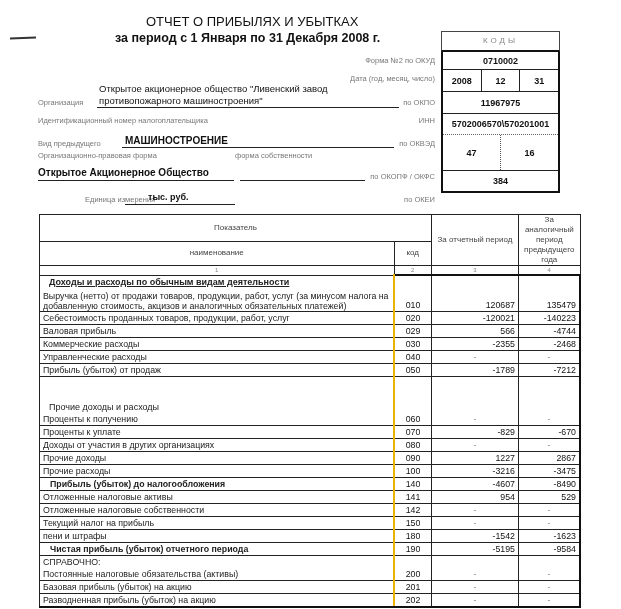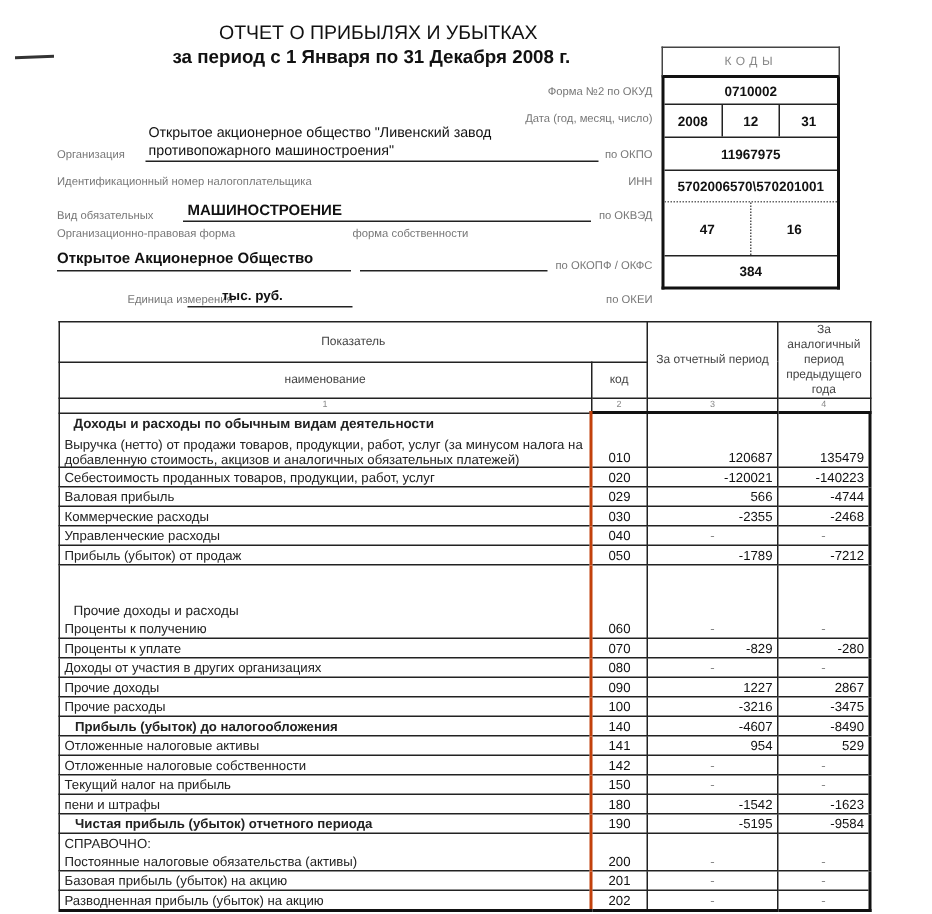--- a/index.html
+++ b/index.html
@@ -24,21 +24,21 @@
   .codes .cell + .cell { border-left: 1px solid #222; }
   .codes .cell.dotted + .cell { border-left: 1px dotted #555; }
 
   
   table.rep { position: absolute; left: 39px; top: 214px; border-collapse: collapse; width: 542px;
               font-size: 8.8px; }
   table.rep td { border: 1px solid #222; padding: 0 3px; height: 12px; line-height: 12px; }
   table.rep .hdr td { font-size: 8px; color: #444; text-align: center; }
   table.rep .idx td { font-size: 6px; color: #888; text-align: center; height: 8px; line-height: 8px; }
   table.rep td.name { width: 340px; color: #222; }
-  table.rep td.code { width: 30px; text-align: center; border-left: 2px solid #c2410c; }
+  table.rep td.code { width: 30px; text-align: center; border-left: 2px solid #eab308; }
   table.rep td.num { width: 80px; text-align: right; }
   table.rep td.num2 { border-right: 2px solid #111; text-align: right; }
   table.rep tr.tall td { vertical-align: bottom; }
   table.rep td.bold { font-weight: bold; padding-left: 10px; }
   table.rep tr.last td { border-bottom: 2px solid #111; }
   table.rep tr.firstbody td.code, table.rep tr.firstbody td.num, table.rep tr.firstbody td.num2 { border-top: 2px solid #111; }
   .dashval { text-align: center !important; color: #888; }
 </style>
 </head>
 <body>
@@ -53,21 +53,21 @@
 
 <div class="abs lbl" style="left:38px; top:98px;">Организация</div>
 <div class="abs val" style="left:99px; top:83px; font-weight:normal; font-size:9.5px;">Открытое акционерное общество "Ливенский завод</div>
 <div class="abs val" style="left:99px; top:95px; font-weight:normal; font-size:9.5px;">противопожарного машиностроения"</div>
 <div class="uline" style="left:97px; width:302px; top:107px;"></div>
 <div class="abs lbl" style="right:186px; top:98px;">по ОКПО</div>
 
 <div class="abs lbl" style="left:38px; top:116px;">Идентификационный номер налогоплательщика</div>
 <div class="abs lbl" style="right:186px; top:116px;">ИНН</div>
 
-<div class="abs lbl" style="left:38px; top:139px;">Вид обязательных</div>
+<div class="abs lbl" style="left:38px; top:139px;">Вид предыдущего</div>
 <div class="abs val" style="left:125px; top:135px;">МАШИНОСТРОЕНИЕ</div>
 <div class="uline" style="left:122px; width:272px; top:147px;"></div>
 <div class="abs lbl" style="right:186px; top:139px;">по ОКВЭД</div>
 
 <div class="abs lbl" style="left:38px; top:151px;">Организационно-правовая форма</div>
 <div class="abs lbl" style="left:235px; top:151px;">форма собственности</div>
 
 <div class="abs val" style="left:38px; top:167px;">Открытое Акционерное Общество</div>
 <div class="uline" style="left:38px; width:196px; top:180px;"></div>
 <div class="uline" style="left:240px; width:125px; top:180px;"></div>
@@ -119,21 +119,21 @@
   <tr class="idx">
     <td>1</td>
     <td>2</td>
     <td>3</td>
     <td>4</td>
   </tr>
   </tbody>
     <tbody id="tbody">
       <tr class="tall firstbody">
         <td class="name">
-          <div style="font-weight: bold; font-size: 9px; padding-left: 6px;">Доходы и расходы по обычным видам деятельности</div>
+          <div style="font-weight: bold; font-size: 9px; padding-left: 6px; text-decoration: underline;">Доходы и расходы по обычным видам деятельности</div>
           <div style="line-height: 10px; padding-top: 3px;">Выручка (нетто) от продажи товаров, продукции, работ, услуг (за минусом налога на добавленную стоимость, акцизов и аналогичных обязательных платежей)</div>
         </td>
         <td class="code">010</td>
         <td class="num">120687</td>
         <td class="num2">135479</td>
       </tr>
       <tr>
         <td class="name">Себестоимость проданных товаров, продукции, работ, услуг</td>
         <td class="code">020</td>
         <td class="num">-120021</td>
@@ -169,21 +169,21 @@
           <div>Проценты к получению</div>
         </td>
         <td class="code">060</td>
         <td class="num dashval">-</td>
         <td class="num2 dashval">-</td>
       </tr>
       <tr>
         <td class="name">Проценты к уплате</td>
         <td class="code">070</td>
         <td class="num">-829</td>
-        <td class="num2">-280</td>
+        <td class="num2">-670</td>
       </tr>
       <tr>
         <td class="name">Доходы от участия в других организациях</td>
         <td class="code">080</td>
         <td class="num dashval">-</td>
         <td class="num2 dashval">-</td>
       </tr>
       <tr>
         <td class="name">Прочие доходы</td>
         <td class="code">090</td>

